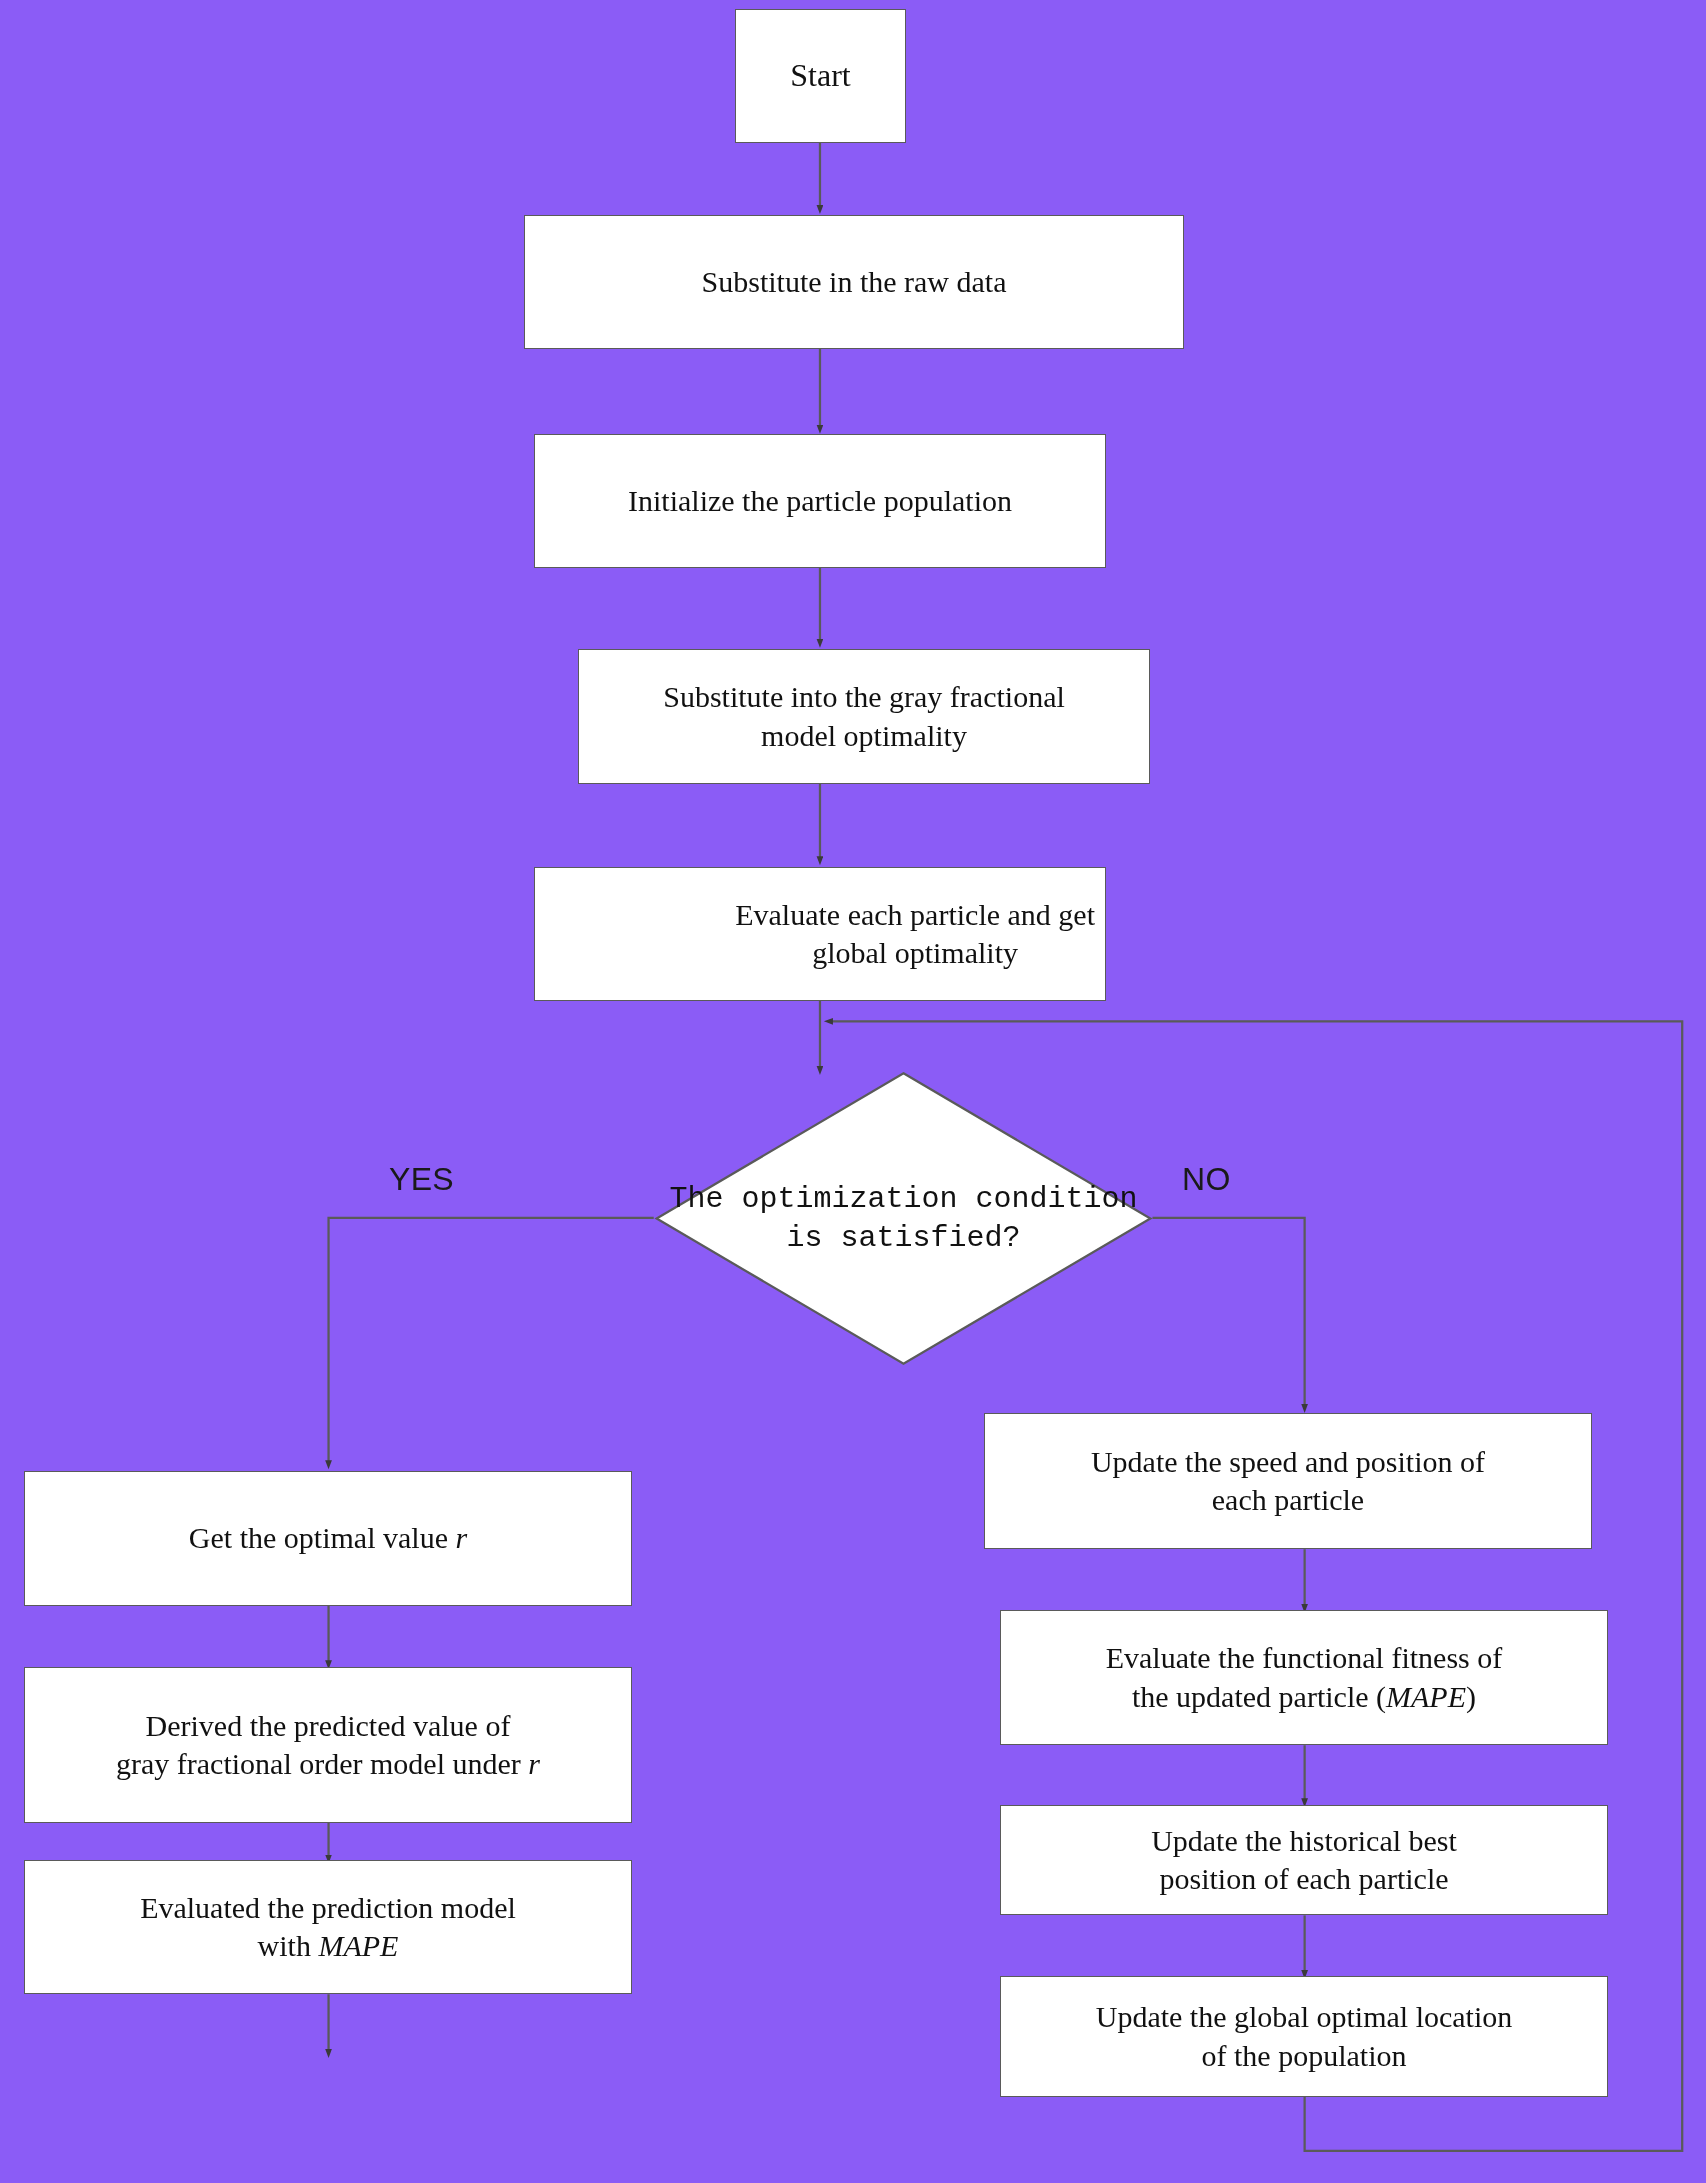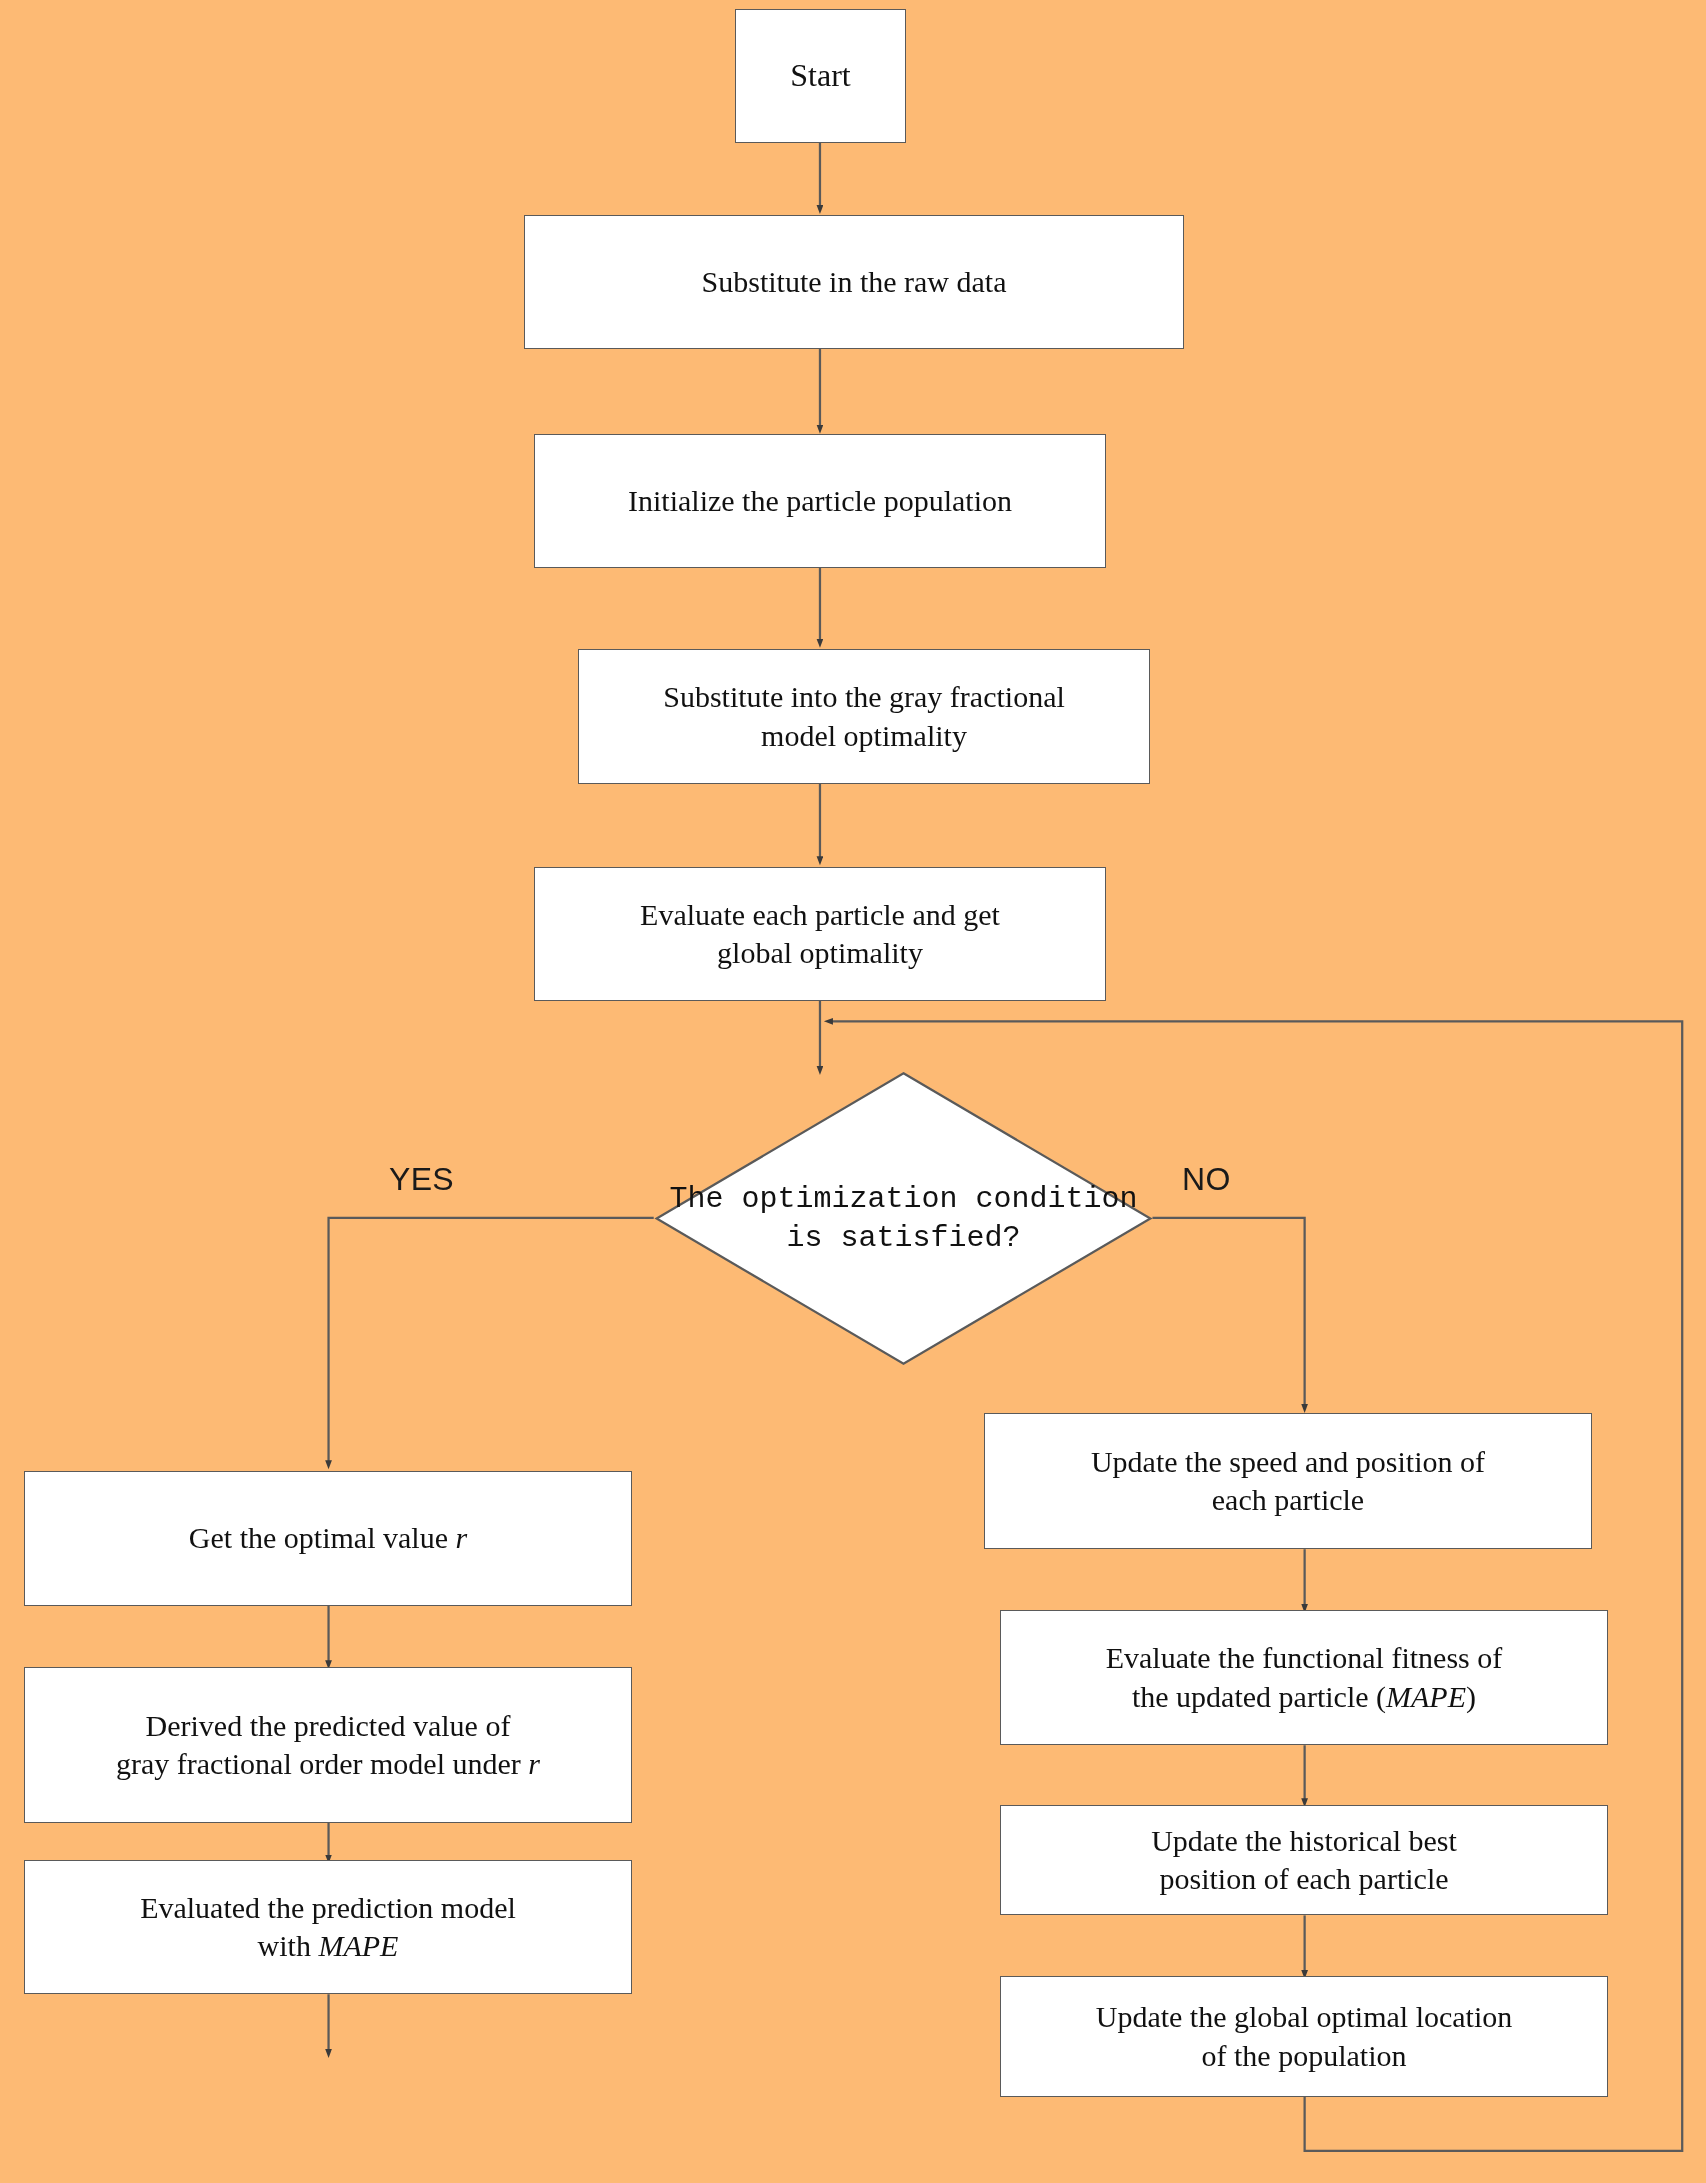--- a/index.html
+++ b/index.html
@@ -5,21 +5,21 @@
 <style>
   html, body {
     margin: 0;
     padding: 0;
     background: #ffffff;
   }
   #canvas {
     position: relative;
     width: 1707px;
     height: 2183px;
-    background: #fdba74;
+    background: #8b5cf6;
     overflow: hidden;
     font-family: "Liberation Serif", "DejaVu Serif", serif;
   }
   .node {
     position: absolute;
     box-sizing: border-box;
     border: 1.7px solid #5a5a5a;
     background: #ffffff;
     display: flex;
     align-items: center;
@@ -130,21 +130,21 @@
 
   <div class="node" style="left:534px; top:434px; width:572px; height:134px;">
     <span class="label">Initialize the particle population</span>
   </div>
 
   <div class="node" style="left:534px; top:649px; width:572px; height:135px;margin-left:44px;">
     <span class="label">Substitute into the gray fractional
 model optimality</span>
   </div>
 
-  <div class="node" style="left:534px; top:867px; width:572px; height:134px;">
+  <div class="node" style="left:534px; top:867px; width:572px; height:134px;justify-content:flex-end;">
     <span class="label">Evaluate each particle and get
 global optimality</span>
   </div>
 
   <div class="diamond-wrap" style="left:654px; top:1071px; width:499px; height:295px;">
     <svg class="diamond-svg" width="499" height="295" viewBox="0 0 885 524">
       <polygon points="442.5,4 881,262 442.5,520 4,262" fill="#ffffff" stroke="#5a5a5a" stroke-width="4"></polygon>
     </svg>
     <div class="diamond-text">The optimization condition
 is satisfied?</div>

